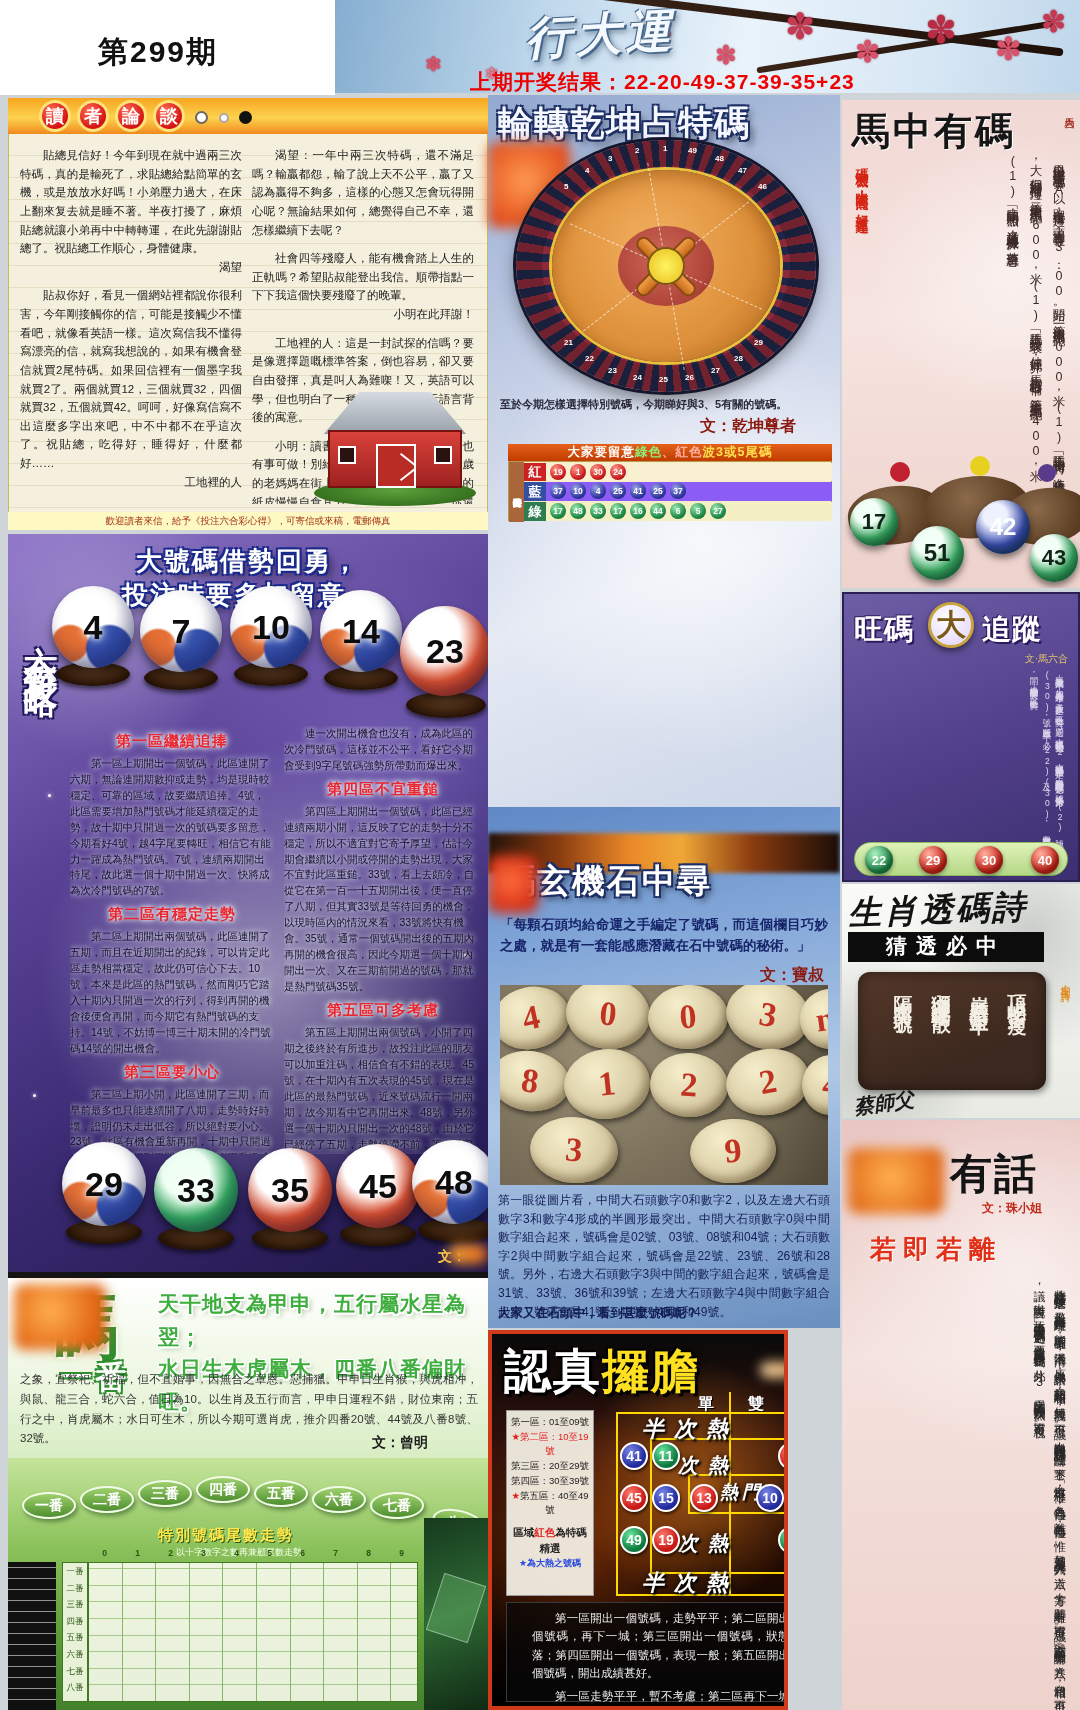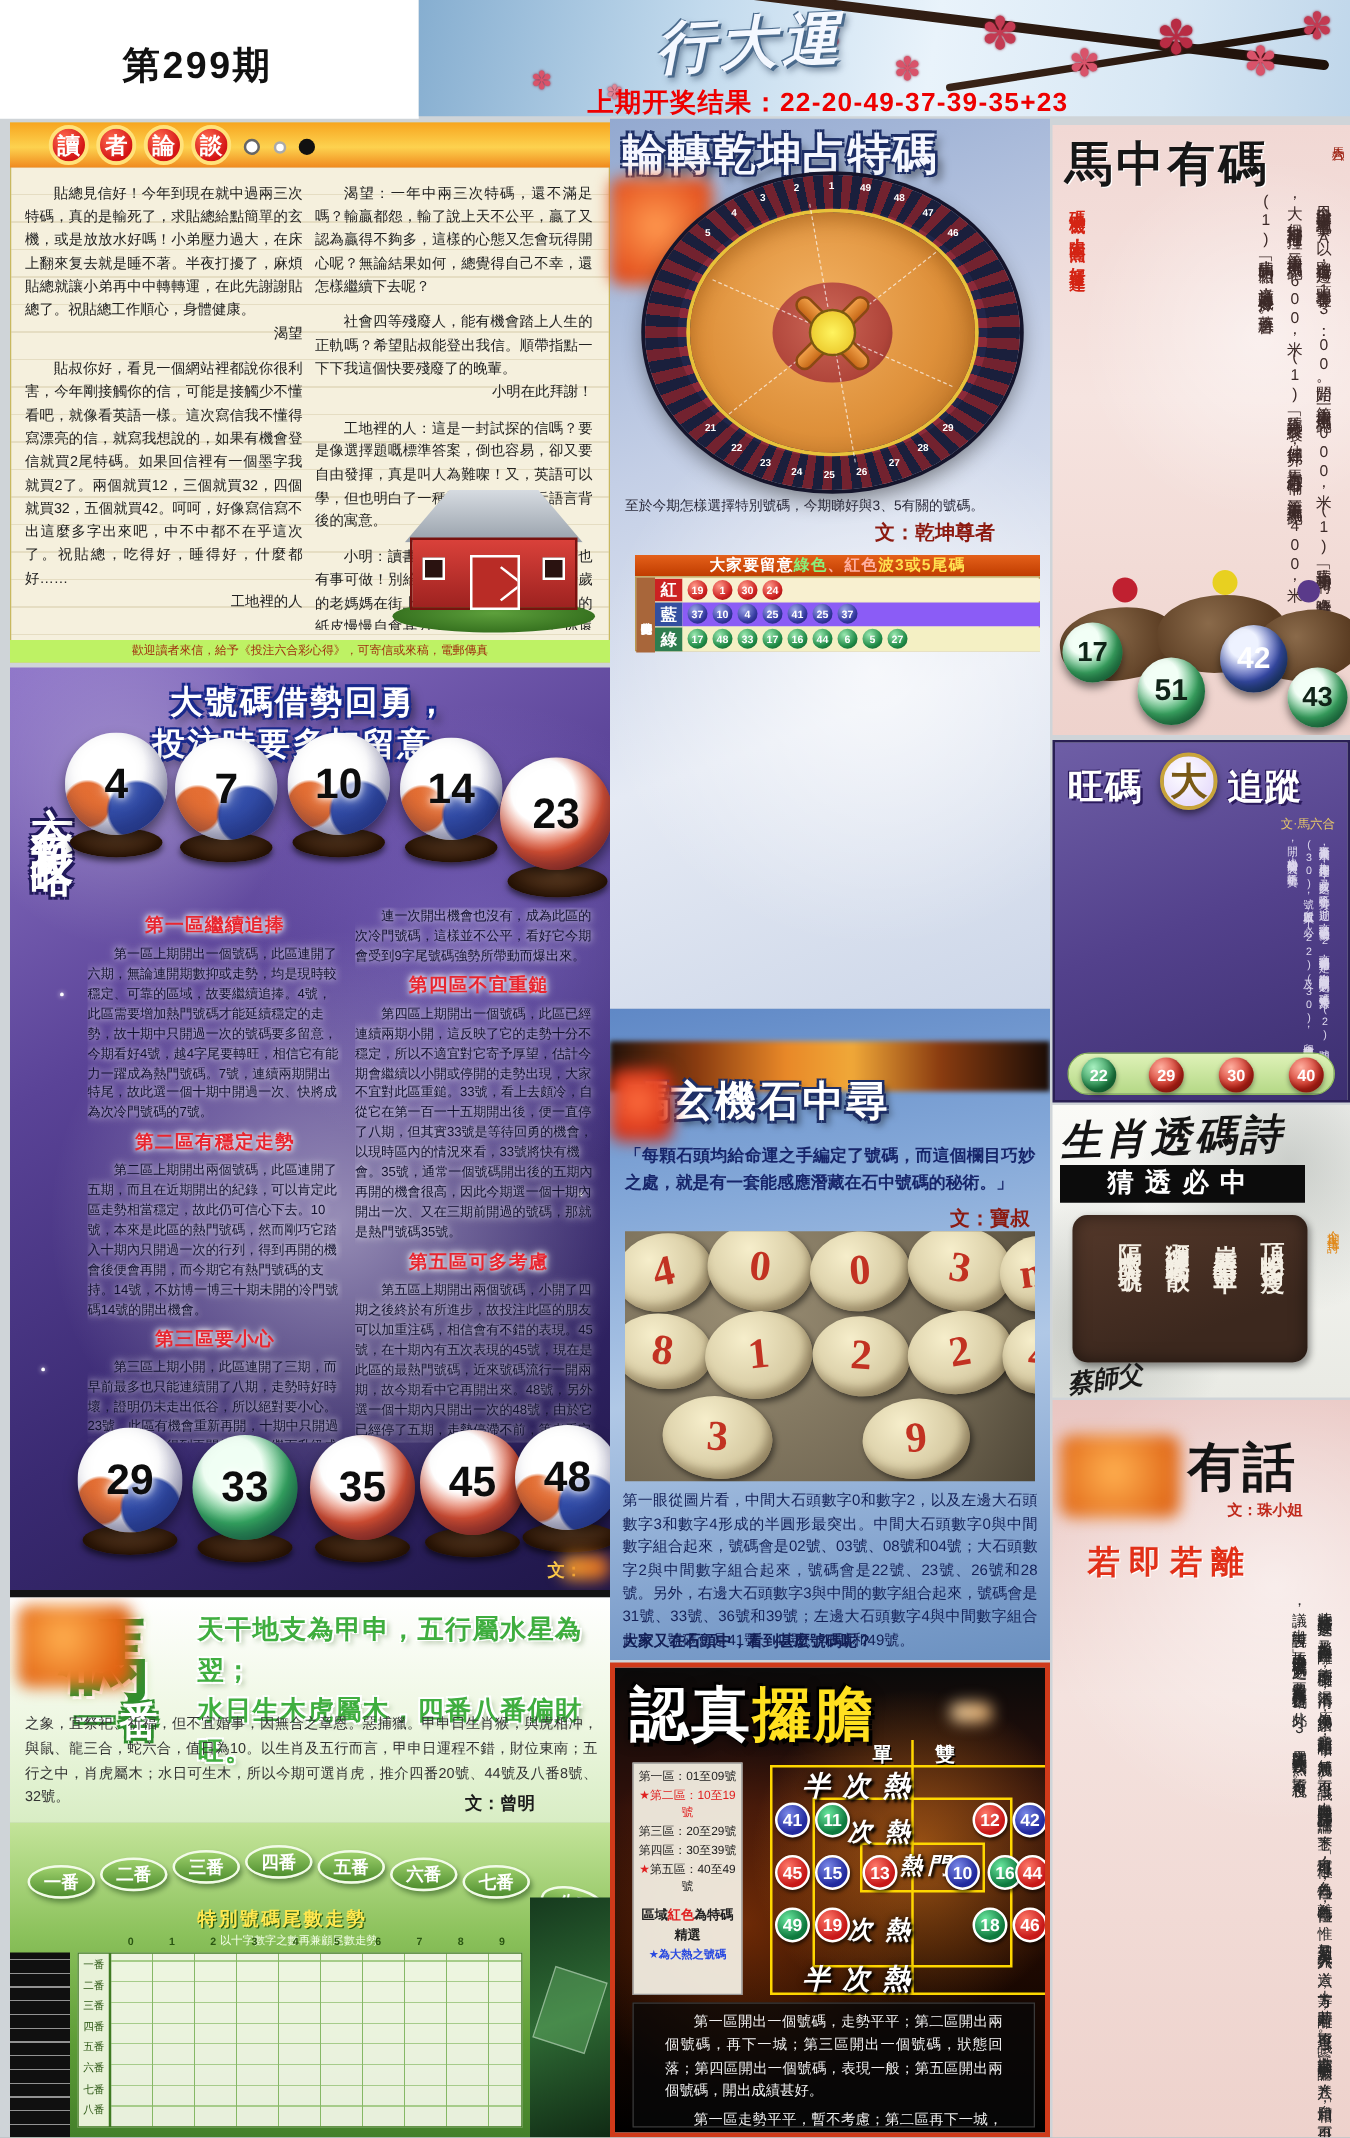--- a/index.html
+++ b/index.html
@@ -26,21 +26,21 @@
       border:1px solid #c8b860;}
   .rf-head{left:8px;top:98px;width:480px;height:36px;
       background:linear-gradient(180deg,#f7a51f,#fdd24f 55%,#f08a1e);}
   .rf-circ{display:inline-flex;align-items:center;justify-content:center;width:32px;height:32px;margin:2px 3px;
       border-radius:50%;background:radial-gradient(circle at 35% 30%,#ff6a50,#d41414 70%);
       border:3px solid #ffe27a;color:#fff;font-weight:900;font-size:18px;}
   .rf-dot{display:inline-block;width:13px;height:13px;border-radius:50%;margin:0 3px;vertical-align:middle;}
   .rf-col{font-size:11.5px;line-height:1.62;color:#222;overflow:hidden;}
   .rf-col p{margin:0 0 10px 0;text-indent:2em;}
   .sig{display:block;text-align:right;text-indent:0;}
-  .rf-foot{left:8px;top:512px;width:480px;height:18px;background:#bef264;color:#a03010;font-size:9.5px;
+  .rf-foot{left:8px;top:512px;width:480px;height:18px;background:#fef9c3;color:#a03010;font-size:9.5px;
       text-align:center;line-height:18px;}
   
   .barn-roof{background:linear-gradient(#d6dbe1,#97a0aa);clip-path:polygon(6% 100%,28% 0,72% 0,94% 100%);}
   .barn-body{background:linear-gradient(#d9413a,#9e2220);border:2px solid #78120f;}
   .barn-door{background:#b92c26;border:2px solid #fff;}
   .barn-x{position:absolute;left:50%;top:50%;width:120%;height:2px;background:#fff;}
   .grass{background:radial-gradient(ellipse at 50% 40%,#5da03c,#35701e 75%);border-radius:50%;}
   
   .sp{left:8px;top:534px;width:480px;height:738px;overflow:hidden;
       background:
@@ -108,21 +108,21 @@
       box-shadow:0 0 0 3px #e8c23a,inset 0 6px 16px rgba(120,60,0,.4);}
   .w-inner{position:absolute;inset:34%;border-radius:50%;
       background:radial-gradient(circle at 45% 40%,#cc6757,#b0453a 68%,#7c2a22);}
   .w-hub{position:absolute;left:50%;top:50%;width:34px;height:34px;margin:-17px 0 0 -17px;border-radius:50%;
       background:radial-gradient(#fff45f,#e6be1e);box-shadow:0 0 0 2px #7a5a10;z-index:4;}
   .w-petal{position:absolute;left:50%;top:50%;width:78px;height:15px;margin:-7.5px 0 0 -39px;border-radius:8px;
       background:linear-gradient(#f0a048,#c86a18);border:2px solid #8a4a12;z-index:3;}
   .w-line{position:absolute;left:50%;top:50%;width:210px;height:0;margin-left:-105px;
       border-top:1.5px dashed rgba(255,255,255,.65);z-index:2;}
   .rimn{position:absolute;font-size:8px;font-weight:bold;color:#fff;z-index:2;}
-  .rl-cap{font-size:11px;font-weight:normal;color:#2a2a3a;}
+  .rl-cap{font-size:11px;font-weight:bold;color:#2a2a3a;}
   .rl-auth{font-size:16px;font-weight:900;color:#8c1a10;font-family:"Liberation Serif","DejaVu Serif",serif;}
   .rl-banner{background:linear-gradient(180deg,#e4601a,#c03c00);display:flex;align-items:center;justify-content:center;
       font-size:12.5px;font-weight:900;letter-spacing:1px;}
   .seg-w{color:#fff;} .seg-g{color:#8af07a;} .seg-r{color:#ffb0a0;} .seg-y{color:#ffe050;}
   .rl-table{background:#f5eec8;border:1px solid #b89a50;}
   .rl-vlab{background:#a8663a;color:#fff;font-size:9px;line-height:1.05;text-align:center;font-weight:bold;}
   .rowlab{display:flex;align-items:center;justify-content:center;color:#fff;font-weight:900;font-size:13px;}
   .sb{position:absolute;width:16px;height:16px;border-radius:50%;display:flex;align-items:center;justify-content:center;
       font-size:8.5px;font-weight:bold;color:#fff;}
   .sb.r{background:radial-gradient(circle at 35% 30%,#ff9a8a,#cc1f1f 62%,#7a0d0d);}
@@ -137,21 +137,21 @@
   .st-quote{font-size:13.5px;font-weight:bold;color:#17256a;line-height:1.55;
       font-family:"Liberation Serif","DejaVu Serif",serif;}
   .st-photo{background:radial-gradient(circle at 30% 30%,#9a8e74,#6e6450 70%,#4e4636);overflow:hidden;}
   .stone{position:absolute;display:flex;align-items:center;justify-content:center;border-radius:50%;
       background:radial-gradient(circle at 38% 30%,#f6eecb,#d6caa2 62%,#a29574 100%);
       box-shadow:inset -4px -6px 8px rgba(80,60,30,.4),2px 3px 5px rgba(0,0,0,.5);}
   .stone b{color:#c23222;font-size:34px;font-weight:900;font-family:"Liberation Serif","DejaVu Serif",serif;}
   .st-body{font-size:12px;line-height:1.55;color:#131f56;}
   .st-close{font-size:12.5px;font-weight:bold;color:#131f56;}
   
-  .dan{left:488px;top:1330px;width:352px;height:380px;overflow:hidden;border:4px solid #d03a1a;
+  .dan{left:488px;top:1330px;width:300px;height:380px;overflow:hidden;border:4px solid #d03a1a;
       background:
         radial-gradient(circle at 70% 40%,rgba(250,140,30,.55),transparent 40%),
         radial-gradient(circle at 30% 55%,rgba(200,80,10,.45),transparent 45%),
         linear-gradient(180deg,#0a0a0a 0%,#30100a 30%,#210a02 60%,#000 100%);}
   .dan-t1{font-size:47px;font-weight:900;color:#fff;letter-spacing:2px;
       text-shadow:3px 3px 0 #000,-2px -2px 0 #000,0 0 10px rgba(0,0,0,.8);}
   .dan-t2{color:#ffe020;}
   .dan-ds{font-size:16px;font-weight:900;color:#fff;text-shadow:1px 1px 0 #000;}
   .dan-legend{background:rgba(246,242,230,.93);border:1px solid #999;font-size:9.5px;color:#222;
       line-height:1.55;padding:4px 3px;text-align:center;}

